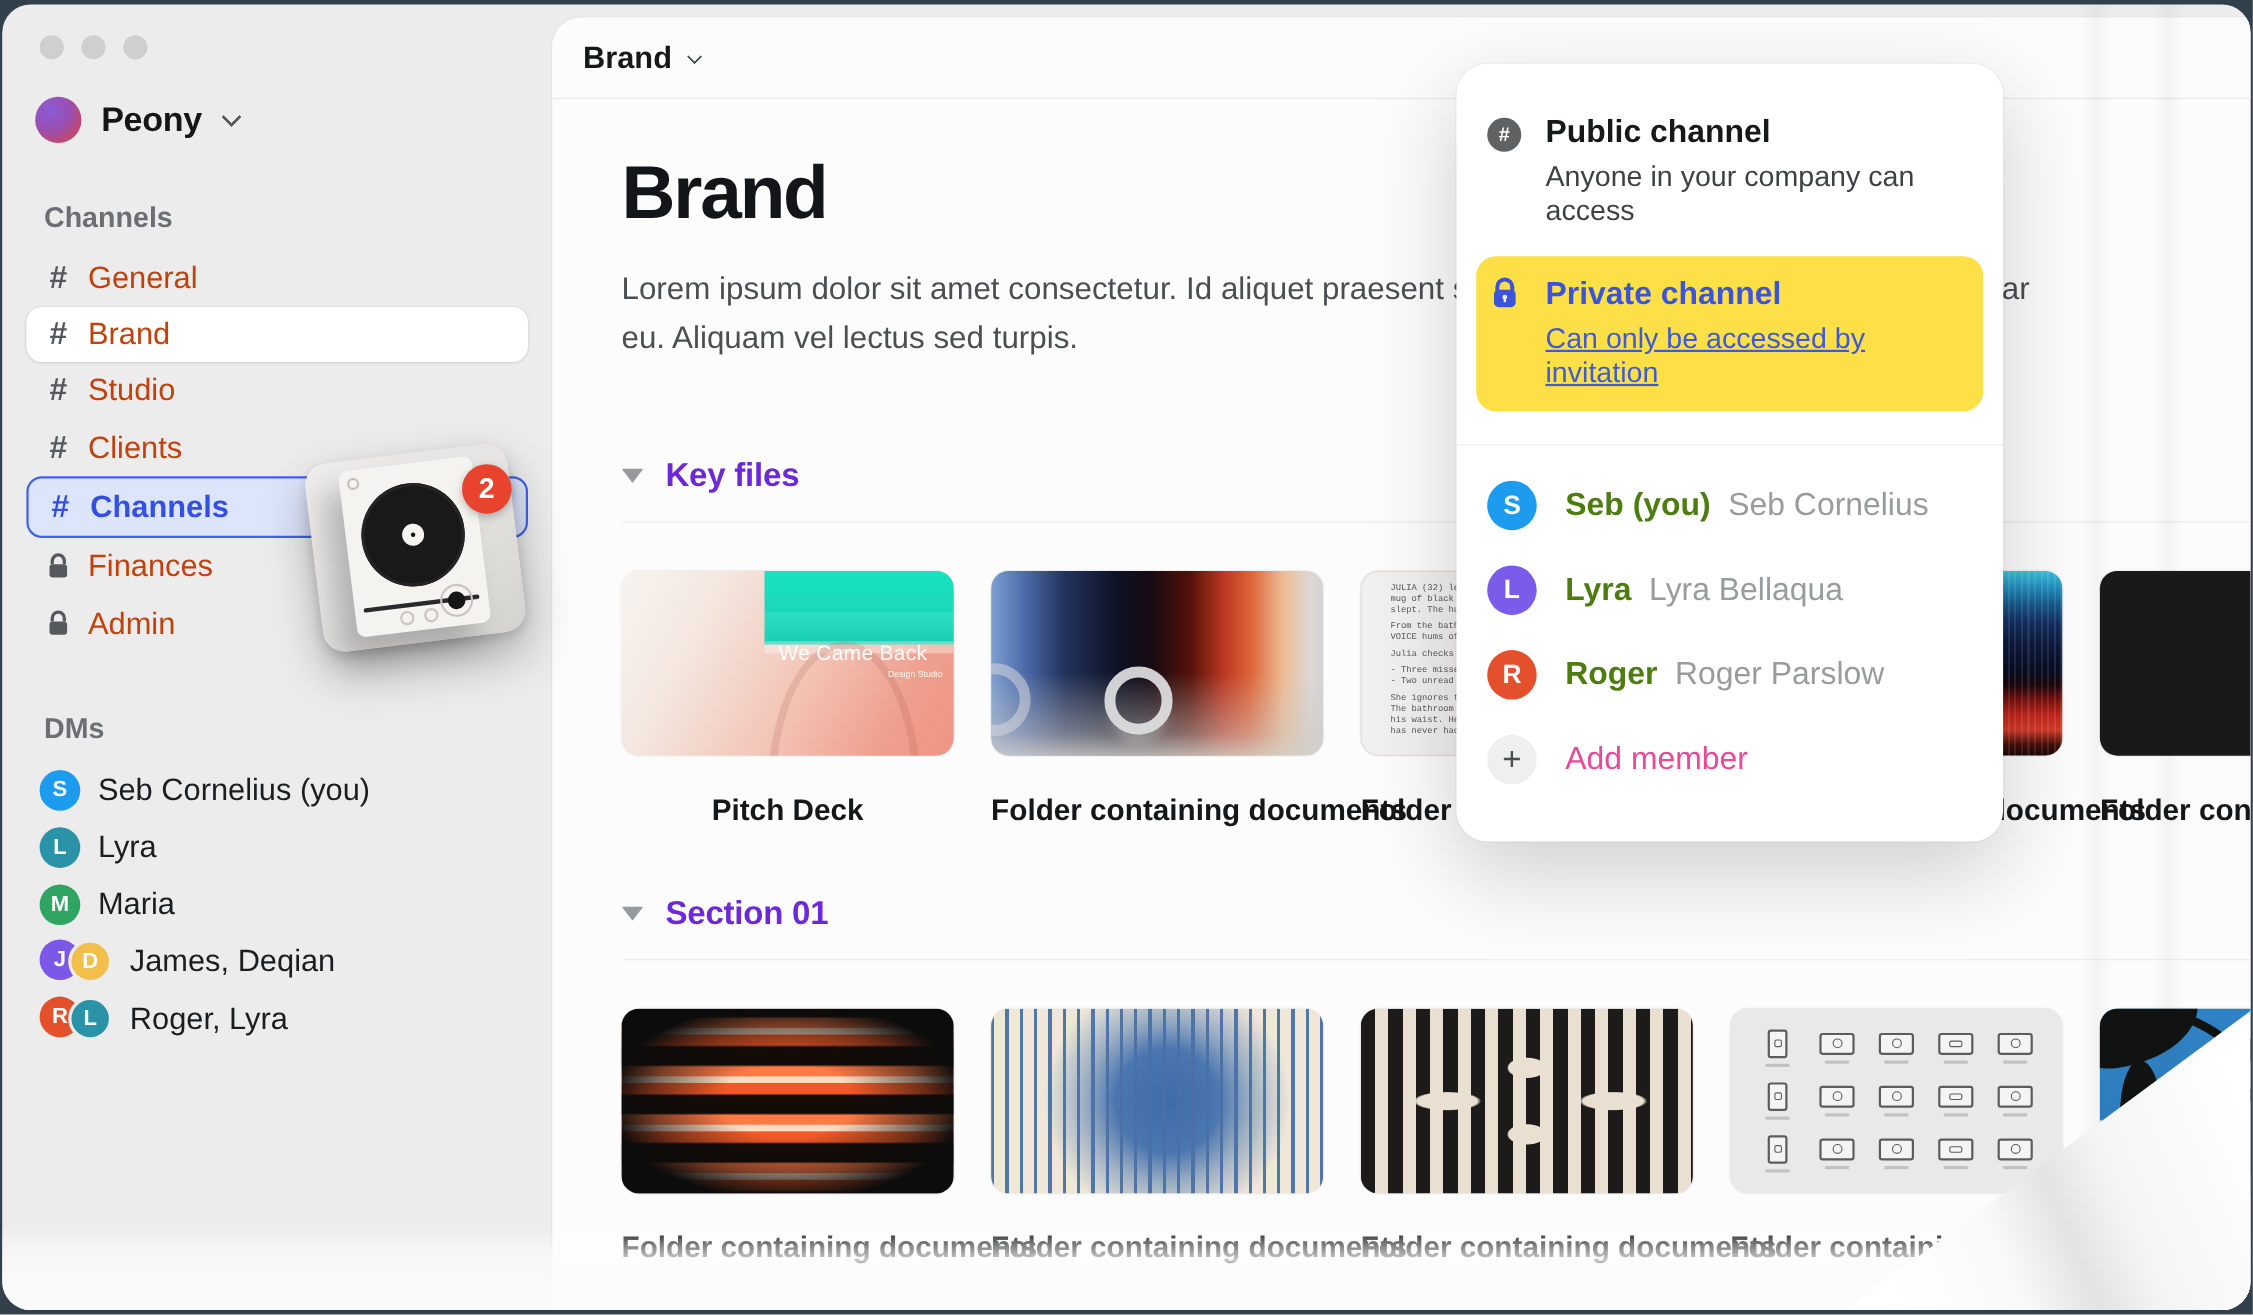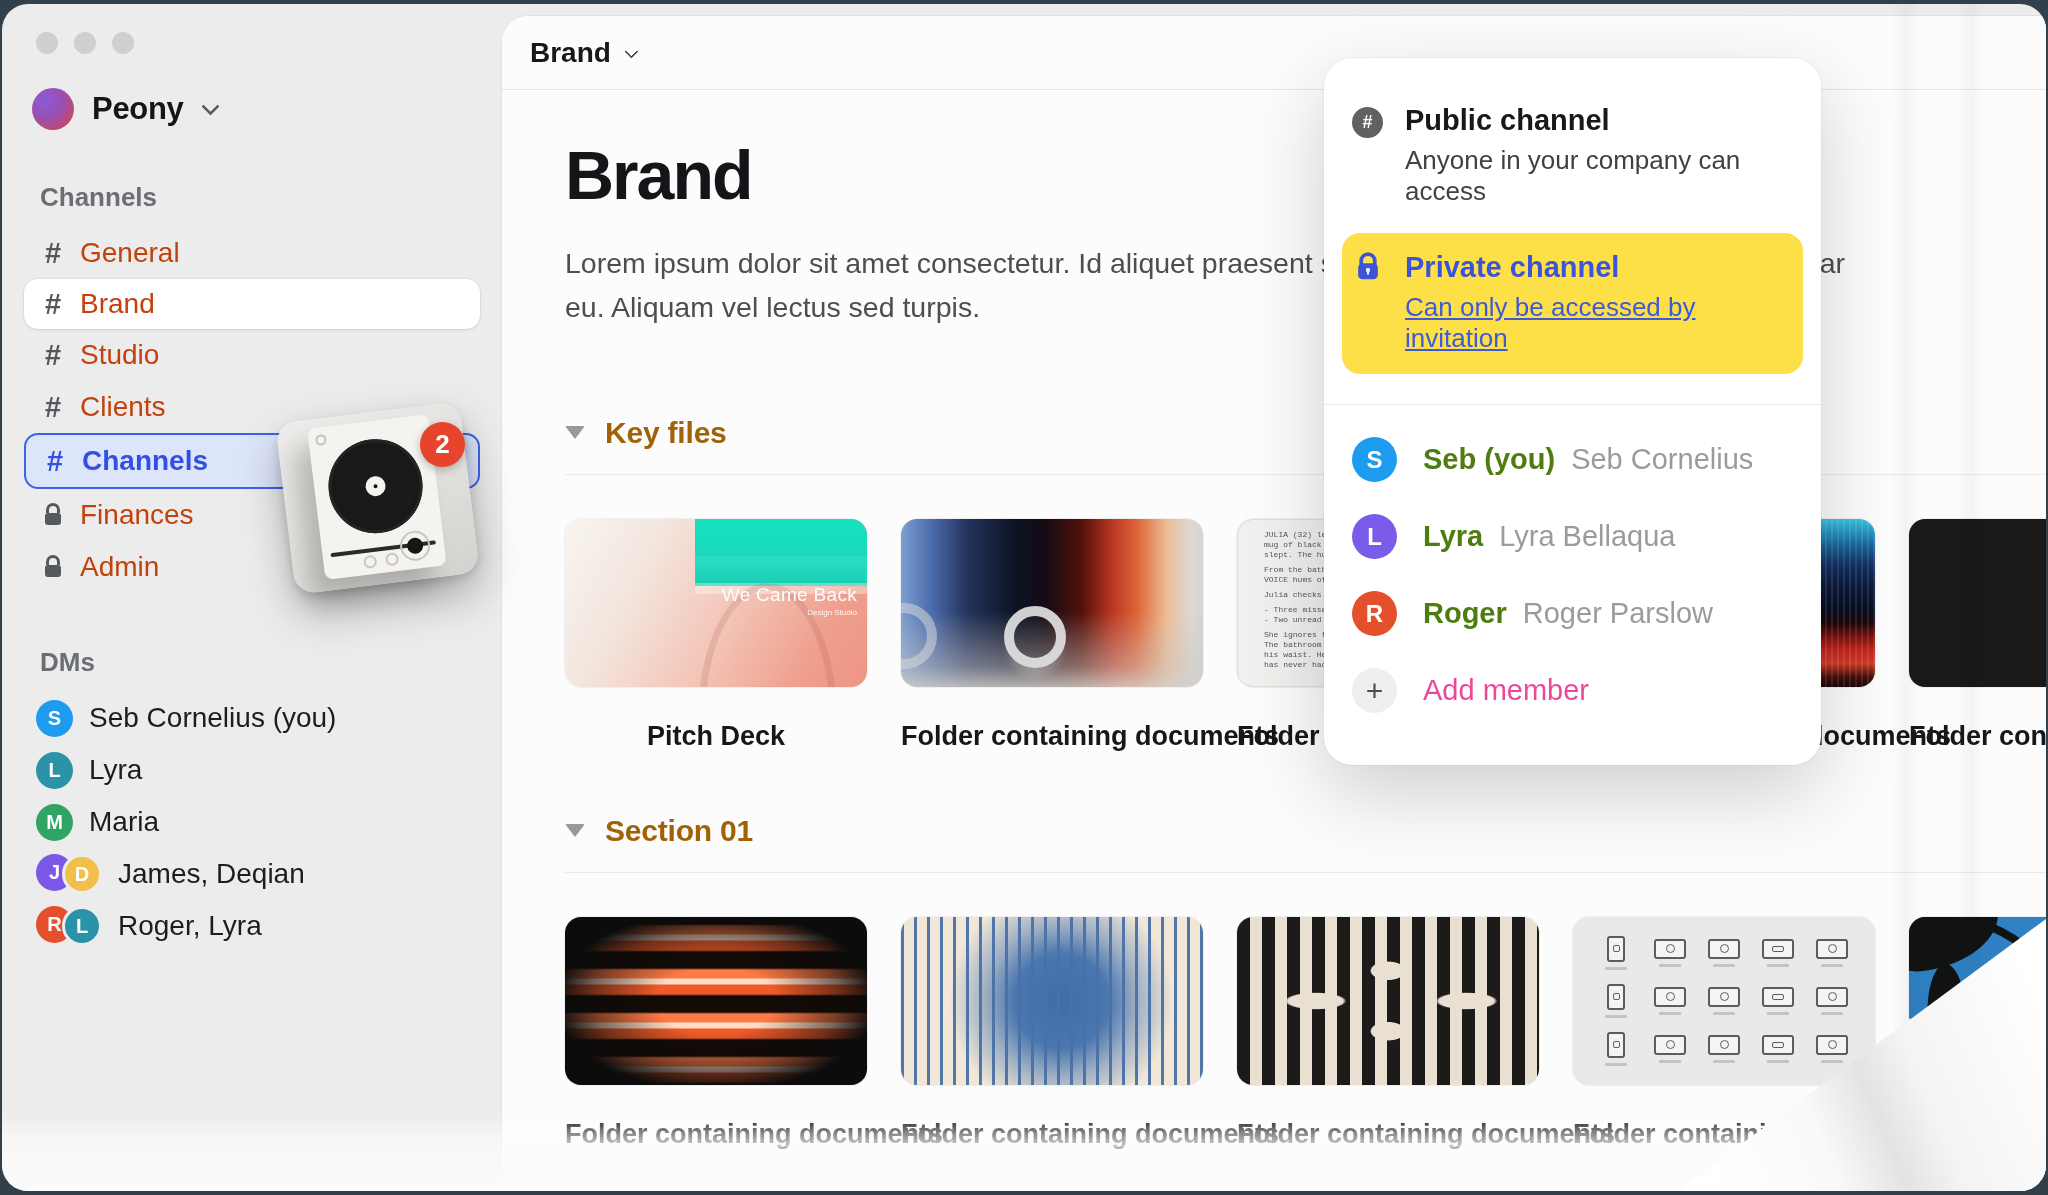--- a/index.html
+++ b/index.html
@@ -54,36 +54,36 @@
 
   .content { padding:0 0 0 63px; }
   .page-title { margin-top:46px; font-size:68px; font-weight:800; letter-spacing:-2px; color:#141518; }
   .page-desc { margin-top:28px; width:1300px; font-size:28.5px; line-height:1.54; color:#4c4e52; }
 
   .section { margin-top:86px; }
   .section + .section { margin-top:62px; }
   .sec-head { display:flex; align-items:center; gap:20px; padding-bottom:24px; border-bottom:1px solid #eaeaea; }
   .tri { width:0; height:0; border-left:10px solid transparent; border-right:10px solid transparent;
          border-top:13px solid #97999d; border-radius:2px; }
-  .sec-title { font-size:30px; font-weight:700; color:#a16207; letter-spacing:-.2px; }
+  .sec-title { font-size:30px; font-weight:700; color:#6d28d9; letter-spacing:-.2px; }
 
   .tiles { display:flex; gap:34px; margin-top:44px; }
   .tile { width:302px; flex:none; }
   .thumb { width:302px; height:168px; border-radius:16px; overflow:hidden; position:relative;
            box-shadow:0 0 0 1px rgba(0,0,0,.05); background:#eee; }
   .tile-label { margin-top:34px; text-align:center; font-size:27px; font-weight:700; color:#161719; white-space:nowrap; }
 
   
   .art-pitch { background:linear-gradient(118deg,#f8f4f1 0%,#f3e6de 26%,#f3c5b7 55%,#ef9f8d 82%,#ee9585 100%); }
   .pd-block { position:absolute; right:0; top:0; width:57%; height:40%;
     background:linear-gradient(180deg,#17e2c0 0%,#1bd8ba 55%,#2cdfc4 56%,#18cdb2 100%); }
   .pd-band { position:absolute; right:0; top:38%; width:57%; height:7%; background:rgba(255,255,255,.35); }
   .pd-arc { position:absolute; left:44%; bottom:-28%; width:46%; height:90%;
     border:7px solid rgba(160,90,70,.18); border-radius:50% 50% 0 0 / 90% 90% 0 0; border-bottom:none; }
-  .pd-title { position:absolute; right:10px; top:39%; font-size:19px; color:#fcfcfc; font-weight:400; letter-spacing:.3px; }
+  .pd-title { position:absolute; right:24px; top:39%; font-size:19px; color:#fcfcfc; font-weight:400; letter-spacing:.3px; }
   .pd-cap { position:absolute; right:10px; top:53%; font-size:8px; color:rgba(255,255,255,.9); }
 
   
   .art-aurora { background:
     linear-gradient(180deg, rgba(0,0,0,0) 55%, rgba(205,200,195,.55) 88%, rgba(208,205,200,.8) 100%),
     linear-gradient(90deg,#7d9fd0 0%,#4d6cab 10%,#243souriant 0,#22335c 22%,#0d1224 38%,#160b14 48%,#541109 60%,#bb3722 70%,#dd6337 78%,#edbd95 88%,#dcd8d4 96%,#d4d4d4 100%); }
   .art-aurora { background:
     linear-gradient(180deg, rgba(0,0,0,0) 55%, rgba(205,200,195,.5) 88%, rgba(210,207,202,.85) 100%),
     linear-gradient(90deg,#7d9fd0 0%,#4d6cab 10%,#22335c 22%,#0d1224 38%,#160b14 48%,#541109 60%,#bb3722 70%,#dd6337 78%,#edbd95 88%,#dcd8d4 96%,#d4d4d4 100%); }
   .ar-ring { position:absolute; left:34%; top:52%; width:62px; height:62px; border-radius:50%;

